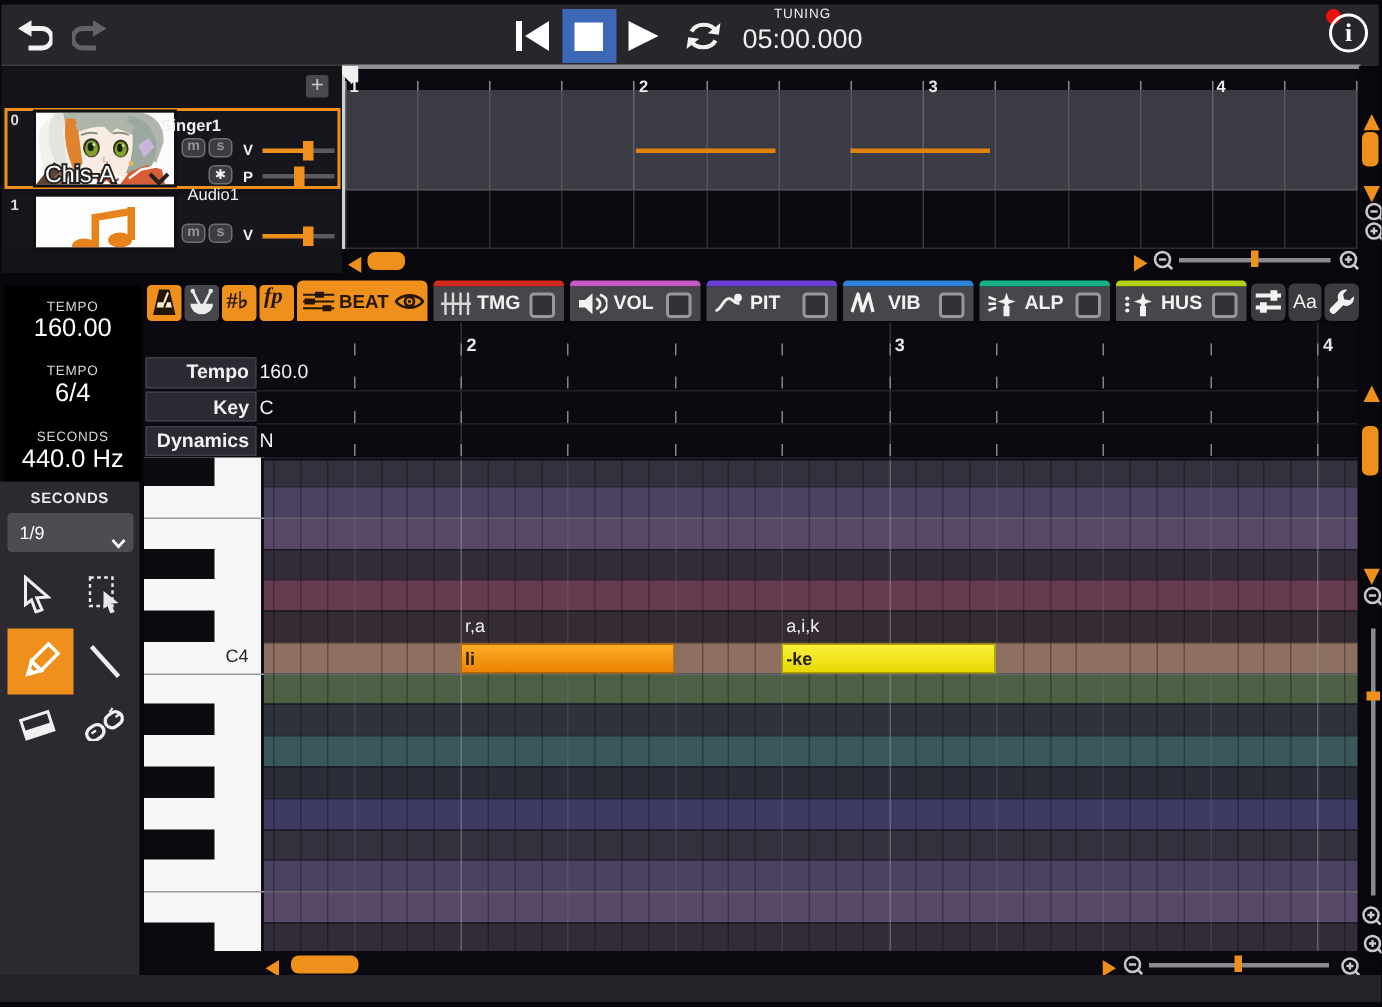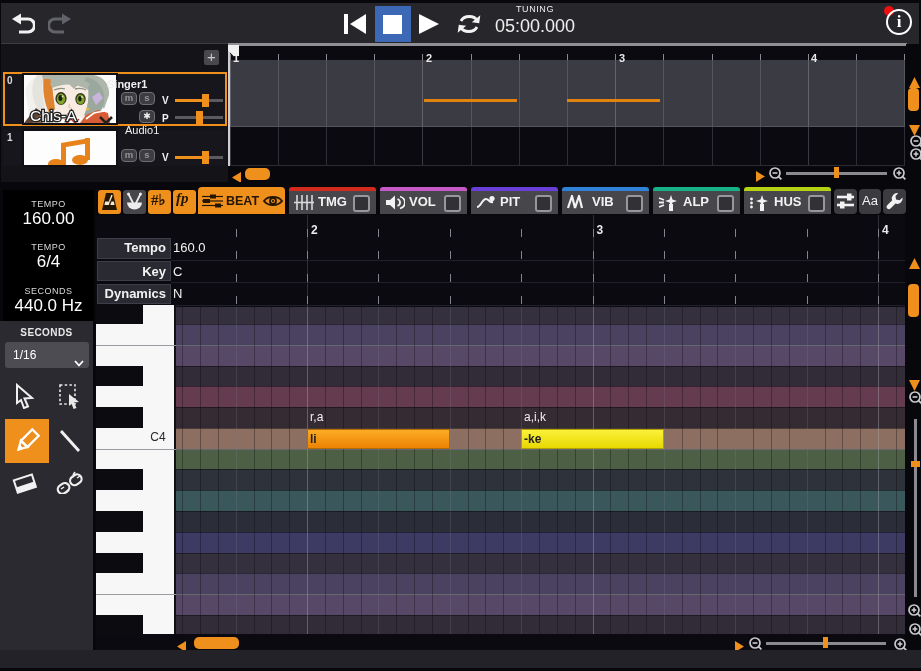--- a/index.html
+++ b/index.html
@@ -208,21 +208,21 @@
 <div style="position:absolute;left:0;top:182px;width:96px;height:489px;background:#07070c"></div>
 <div style="position:absolute;left:0;top:321px;width:93px;height:329px;background:#2a2a30"></div>
 <div style="position:absolute;left:3px;top:190px;width:91px;height:131px;background:#000"></div>
 <div style="position:absolute;left:3px;top:199px;width:91px;text-align:center;font-size:9px;color:#d9d9d9;letter-spacing:.5px">TEMPO</div>
 <div style="position:absolute;left:3px;top:209px;width:91px;text-align:center;font-size:17px;color:#fff">160.00</div>
 <div style="position:absolute;left:3px;top:242px;width:91px;text-align:center;font-size:9px;color:#d9d9d9;letter-spacing:.5px">TEMPO</div>
 <div style="position:absolute;left:3px;top:252px;width:91px;text-align:center;font-size:17px;color:#fff">6/4</div>
 <div style="position:absolute;left:3px;top:286px;width:91px;text-align:center;font-size:9px;color:#d9d9d9;letter-spacing:.5px">SECONDS</div>
 <div style="position:absolute;left:3px;top:296px;width:91px;text-align:center;font-size:17px;color:#fff">440.0 Hz</div>
 <div style="position:absolute;left:0;top:327px;width:93px;text-align:center;font-size:10px;font-weight:bold;color:#e8e8e8;letter-spacing:.4px">SECONDS</div>
-<div style="position:absolute;left:5px;top:342px;width:84px;height:26px;background:#4c4c52;border-radius:3px;color:#fff;font-size:12px;line-height:26px;padding-left:8px;box-sizing:border-box">1/16</div>
+<div style="position:absolute;left:5px;top:342px;width:84px;height:26px;background:#4c4c52;border-radius:3px;color:#fff;font-size:12px;line-height:26px;padding-left:8px;box-sizing:border-box">1/9</div>
 <div style="position:absolute;left:74px;top:352.5px;width:10px;height:7px"><svg width="10" height="7">
         <path d="M1,1 L5,5.5 L9,1" fill="none" stroke="#fff" stroke-width="1.8"></path>
       </svg></div>
 <div style="position:absolute;left:13px;top:383px;width:24px;height:26px"><svg width="24" height="26" viewBox="0 0 24 26">
 <path d="M4,2 L19,15 L11.5,15.5 L15,23.5 L11,25 L8,17 L4,20 Z" fill="#2a2a30" stroke="#f0f0f0" stroke-width="2"></path>
       </svg></div>
 <div style="position:absolute;left:58px;top:383px;width:24px;height:26px"><svg width="24" height="26" viewBox="0 0 24 26">
 <rect x="2" y="2" width="15" height="19" fill="none" stroke="#e9e9e9" stroke-width="1.6" stroke-dasharray="2.5 2.2"></rect>
 <path d="M11,11 L21,19 L16,19.5 L18.5,25 L15.5,26 L13.5,20.5 L11,23 Z" fill="#e9e9e9"></path>
       </svg></div>

